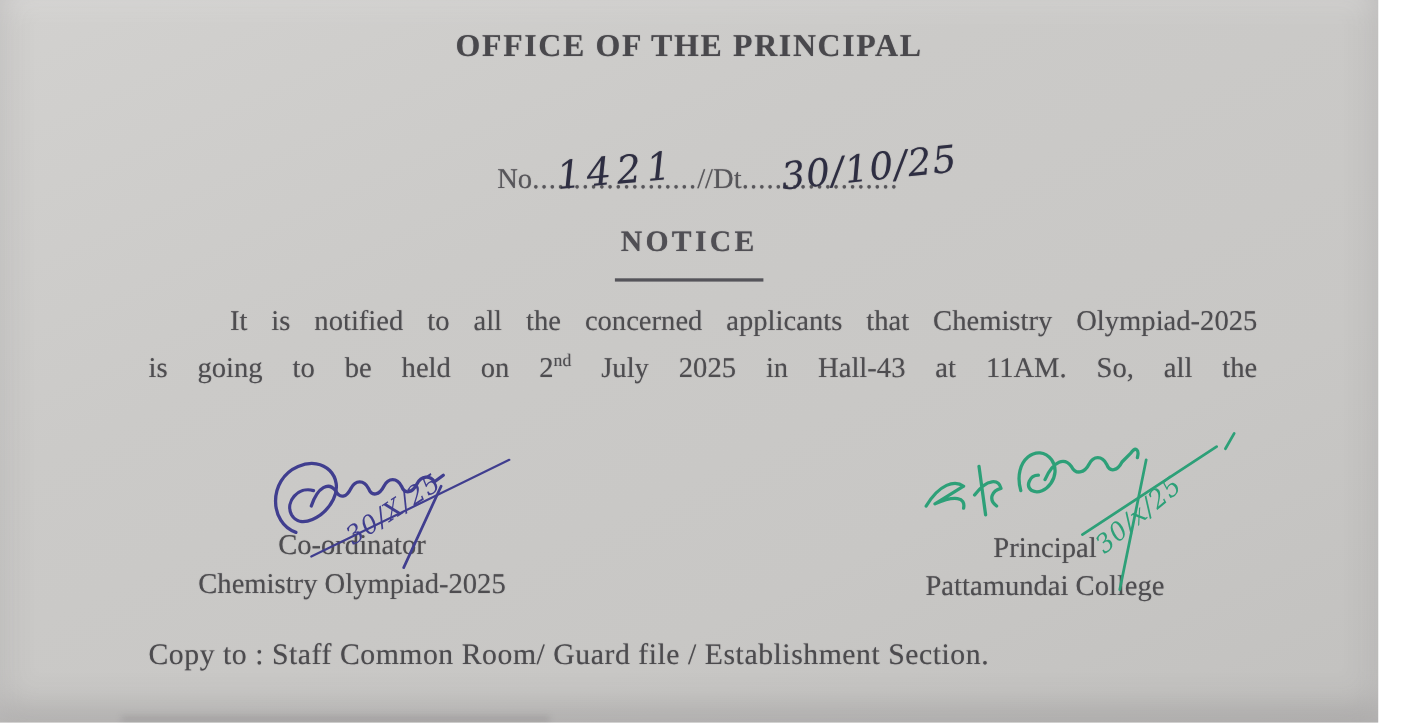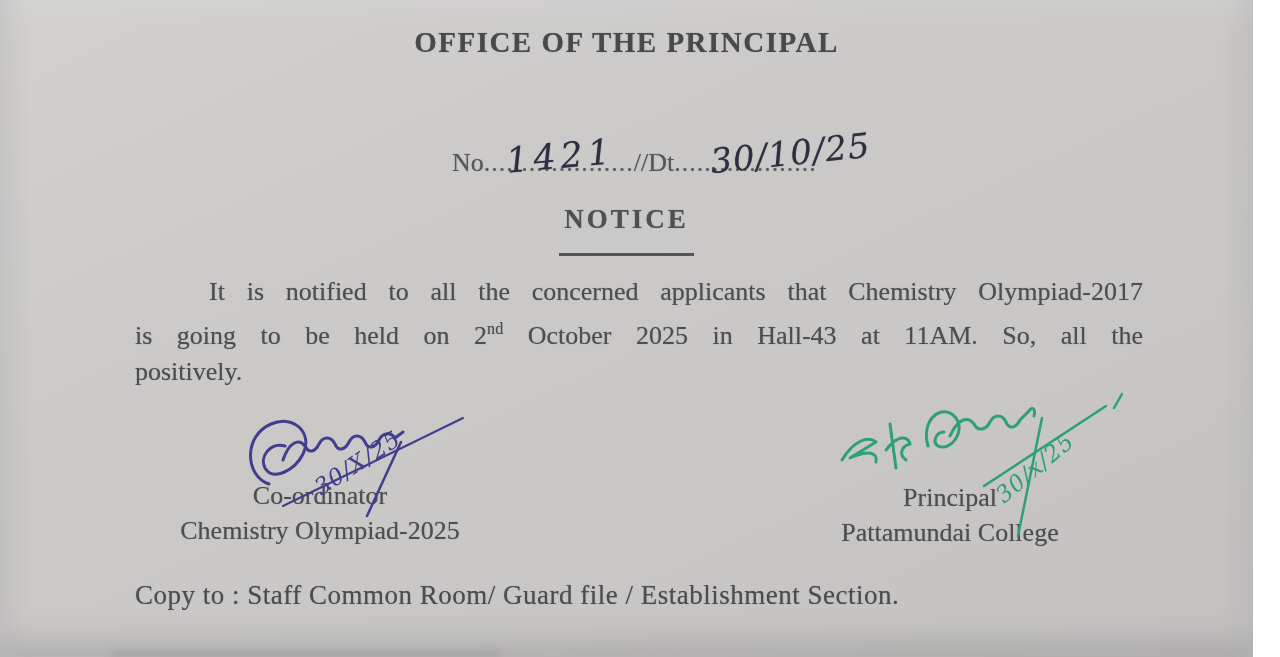--- a/index.html
+++ b/index.html
@@ -76,23 +76,22 @@
     <span>No</span><span class="dots">....................</span><span>//Dt</span><span class="dots">...................</span>
     <span class="hand noval">1421</span>
     <span class="hand dtval">30/10/25</span>
   </div>
 
   <div class="notice-wrap">
     <span class="notice-title soft">NOTICE</span>
   </div>
 
   <div class="bodytext">
-    <div class="bline just indent soft">It is notified to all the concerned applicants that Chemistry Olympiad-2017</div>
-    <div class="bline just soft"><span>is going to be held on 2</span><sup>nd</sup><span> October 2025 in Hall-43 at 11AM. So, all the</span></div>
-    <div class="bline soft">positively.</div>
+    <div class="bline just indent soft">It is notified to all the concerned applicants that Chemistry Olympiad-2025</div>
+    <div class="bline just soft"><span>is going to be held on 2</span><sup>nd</sup><span> July 2025 in Hall-43 at 11AM. So, all the</span></div>
   </div>
 
   <svg class="sigsvg blue" width="260" height="118" viewBox="0 0 260 118">
     <g stroke="#403e8f" fill="none" stroke-linecap="round" stroke-linejoin="round">
       <path stroke-width="3" d="M44,80 C20,72 18,32 46,20 C70,10 88,30 78,50 C70,66 48,78 40,64 C34,52 46,38 60,42"></path>
       <path stroke-width="3" d="M58,56 C64,38 74,34 80,42 C84,50 90,48 94,40 C98,32 106,32 110,40 C113,48 120,46 124,38 C128,30 136,30 140,38 C143,46 150,44 154,36 C158,28 166,28 170,34 L178,28"></path>
       <path stroke-width="2" d="M58,102 L238,14"></path>
       <path stroke-width="2.5" d="M176,38 L142,112"></path>
     </g>
     <text fill="#403e8f" transform="translate(96,92) rotate(-33)">30/X/25</text>

